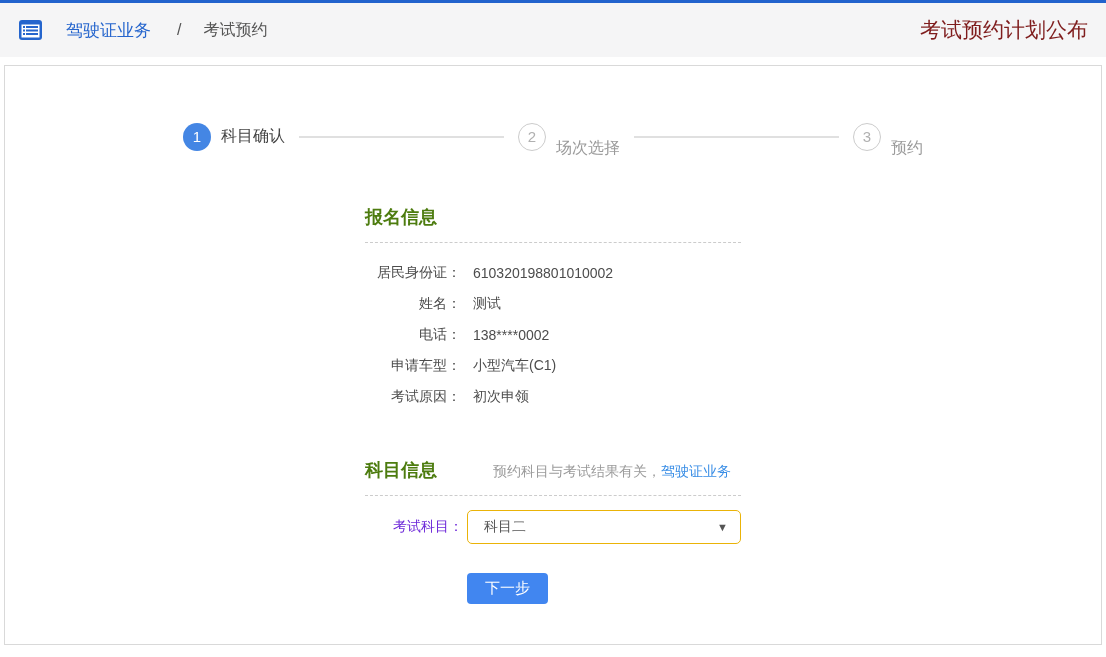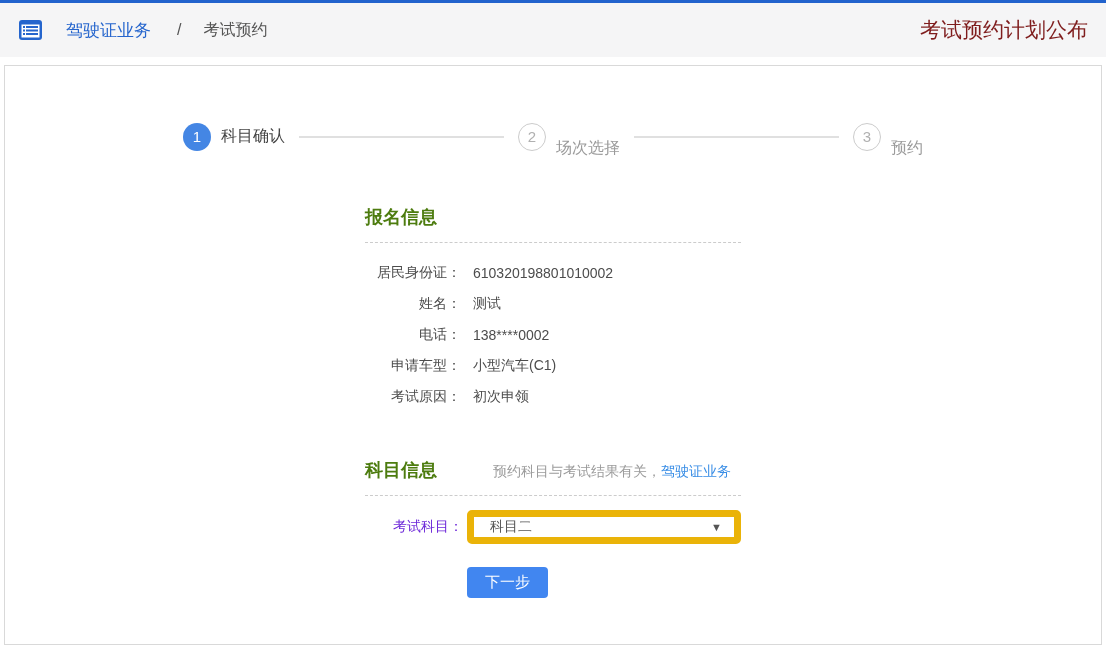--- a/index.html
+++ b/index.html
@@ -60,28 +60,28 @@
 
   .info-list { margin-top: 14px; }
   .info-row { display: flex; height: 31px; align-items: center; font-size: 14px; gap: 10px; }
   .ilabel { width: 96px; text-align: right; color: #4c4c4c; }
   .ivalue { color: #4c4c4c; margin-left: 2px; }
 
   .subject-row { display: flex; align-items: center; margin-top: 14px; }
   .subject-label { width: 98px; text-align: right; font-size: 14px; color: #6d28d9; }
   .select-box {
     flex: 1; height: 34px; margin-left: 4px;
-    border: 7px solid #eab308; border-radius: 5px; background: #fff;
+    border: 1px solid #eab308; border-radius: 5px; background: #fff;
     display: flex; align-items: center; padding: 0 12px 0 16px;
     cursor: pointer;
   }
   .select-value { flex: 1; font-size: 14px; color: #555; }
   .select-caret { font-size: 11px; color: #555; }
 
-  .btn-row { margin-top: 23px; padding-left: 102px; }
+  .btn-row { margin-top: 29px; padding-left: 102px; }
   .next-btn {
     min-width: 76px; height: 31px; padding: 0 18px;
     background: #4186f0; color: #fff; font-size: 15px;
     border: none; border-radius: 4px; cursor: pointer;
     font-family: "Liberation Sans", "DejaVu Sans", sans-serif;
   }
 </style>
 </head>
 <body>
 

